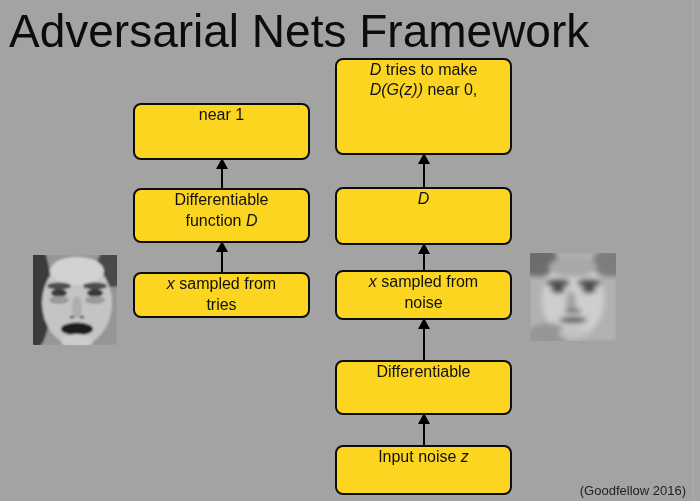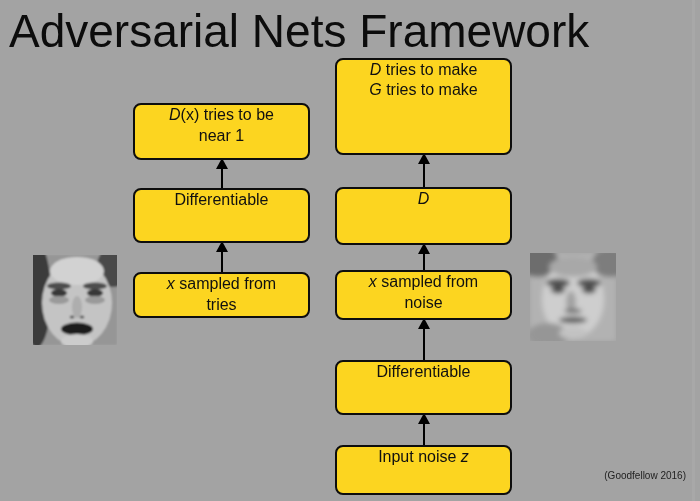--- a/index.html
+++ b/index.html
@@ -55,62 +55,62 @@
     width:2.6px;flex:1;
     background:var(--arrow,#000);
   }
   .face{
     position:absolute;
     z-index:1;
     line-height:0;
   }
   .credit{
     position:absolute;
-    right:14px;top:470px;
-    font-size:10px;
+    right:14px;top:483px;
+    font-size:13px;
     color:#222;
   }
   .edge-line{
     position:absolute;
     top:0;height:501px;
     left:692px;width:3px;
     background:var(--divider,#a8a8a8);
   }
 </style>
 </head>
 <body>
 
 <div id="slide">
 
   <div class="title">Adversarial Nets Framework</div>
 
   <div class="box" style="left:133px;top:103px;width:177px;height:57px">
     <div class="box-text">
-        <div><span class="it">D</span><span>(x) tries to be</span></div>
         <div><span>near 1</span></div>
       </div>
   </div>
 
   <div class="box" style="left:133px;top:188px;width:177px;height:55px">
     <div class="box-text">
         <div><span>Differentiable</span></div>
+        <div><span>function </span><span class="it">D</span></div>
       </div>
   </div>
 
   <div class="box" style="left:133px;top:272px;width:177px;height:46px">
     <div class="box-text">
         <div><span class="it">x</span><span> sampled from</span></div>
         <div><span>tries</span></div>
       </div>
   </div>
 
   <div class="box" style="left:335px;top:58px;width:177px;height:97px">
     <div class="box-text" style="line-height:20px">
         <div><span class="it">D</span><span> tries to make</span></div>
-        <div><span class="it">G</span><span> tries to make</span></div>
+        <div><span class="it">D(G(z))</span><span> near 0,</span></div>
       </div>
   </div>
 
   <div class="box" style="left:335px;top:187px;width:177px;height:58px">
     <div class="box-text">
         <div><span class="it">D</span></div>
       </div>
   </div>
 
   <div class="box" style="left:335px;top:270px;width:177px;height:50px">

